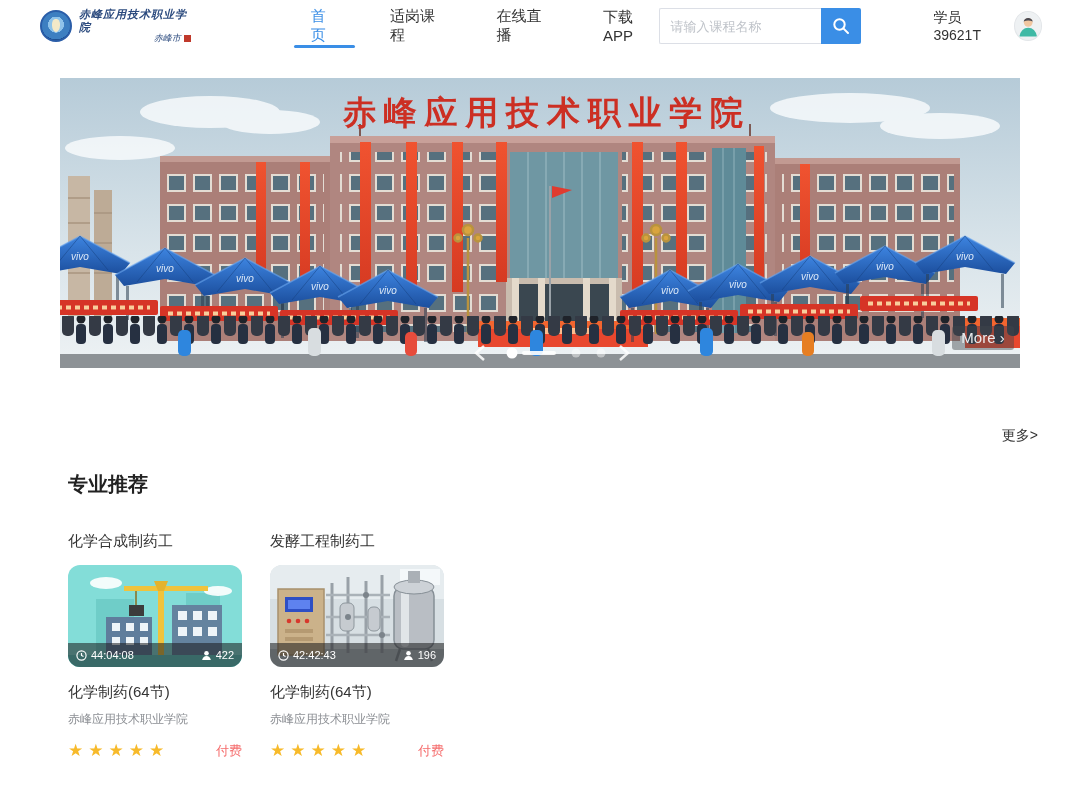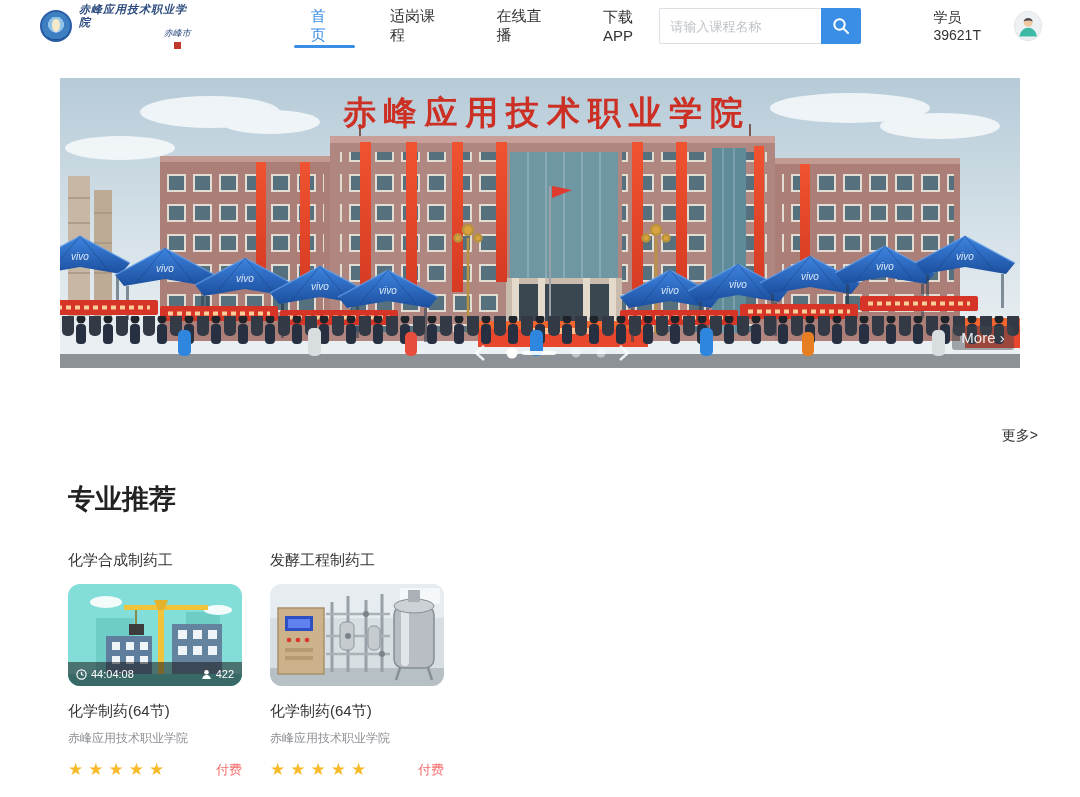--- a/index.html
+++ b/index.html
@@ -19,21 +19,21 @@
     width:32px; height:32px; border-radius:50%;
     background: radial-gradient(circle at 50% 45%, #8fc3ea 0 38%, #3d7fc1 39% 70%, #1d4f8f 71% 100%);
     border:2px solid #2a5da8; position:relative; flex:0 0 auto;
   }
   .logo-emblem::after{
     content:""; position:absolute; left:10px; top:7px; width:8px; height:13px;
     background:#f4e9c8; border-radius:40% 40% 50% 50%;
   }
   .logo-text { display:flex; flex-direction:column; line-height:1.15; }
   .logo-line1 { font-family:"Liberation Serif","DejaVu Serif",serif; font-style:italic; font-weight:bold; font-size:11px; color:#2b4a7e; letter-spacing:1px;}
-  .logo-line2 { font-family:"Liberation Serif","DejaVu Serif",serif; font-style:italic; font-size:9px; color:#2b4a7e; align-self:flex-end; display:flex; align-items:center; gap:3px;flex-direction:column;}
+  .logo-line2 { font-family:"Liberation Serif","DejaVu Serif",serif; font-style:italic; font-size:9px; color:#2b4a7e; align-self:flex-end; display:flex; align-items:center; gap:3px;}
   .logo-seal { width:7px; height:7px; background:#c0392b; display:inline-block; }
   .nav { display:flex; gap:48px; margin-left:118px; height:52px; align-items:flex-start;}
   .nav-item { font-size:15px; color:#333; cursor:pointer; height:52px; display:flex; align-items:center; position:relative; padding:0 2px;}
   .nav-item.active { color:#3a8ee6; }
   .nav-item.active::after{
     content:""; position:absolute; left:-15px; right:-15px; bottom:4px; height:3px;
     background:#3a8ee6; border-radius:2px;
   }
   .search-wrap { display:flex; margin-left:auto; }
   .search-input {
@@ -52,21 +52,21 @@
     width:30px; height:30px; border-radius:50%; background:#edf0f2; overflow:hidden;
     display:flex; align-items:flex-end; justify-content:center; border:1px solid #e3e6e9;
   }
   
   .banner-wrap { padding:0 60px; margin-top:26px; }
   .banner { display:block; width:960px; height:290px; cursor:pointer; }
   
   .more-row { padding:0 42px; margin-top:58px; text-align:right; }
   .more-link { font-size:14px; color:#333; cursor:pointer; }
   .section { padding:0 68px; }
-  .section-title { font-size:27px; font-weight:bold; color:#222; margin-top:36px; }
+  .section-title { font-size:20px; font-weight:bold; color:#222; margin-top:26px; }
   .cards-row { display:flex; gap:28px; margin-top:34px; }
   .card { width:174px; cursor:default; }
   .card-category { font-size:15px; color:#333; margin-bottom:14px; }
   .thumb { width:174px; height:102px; border-radius:12px; overflow:hidden; position:relative; cursor:pointer; }
   .thumb svg { display:block; }
   .thumb-overlay {
     position:absolute; left:0; right:0; bottom:0; height:24px;
     background:rgba(25,25,28,.55); color:#fff; font-size:11px;
     display:flex; align-items:center; justify-content:space-between; padding:0 8px;
   }
@@ -419,20 +419,36 @@
             <circle cx="96" cy="30" r="3" fill="#7c848b"></circle>
             <circle cx="112" cy="70" r="3" fill="#7c848b"></circle>
 
           <rect x="124" y="22" width="40" height="62" rx="9" fill="#b9bec4" stroke="#868f96" stroke-width="1.5"></rect>
           <rect x="131" y="24" width="8" height="58" rx="4" fill="#e6e9ec" opacity=".9"></rect>
           <ellipse cx="144" cy="22" rx="20" ry="7" fill="#cdd2d7" stroke="#868f96"></ellipse>
           <rect x="138" y="6" width="12" height="12" fill="#aab0b6"></rect>
           <line x1="130" y1="84" x2="126" y2="96" stroke="#868f96" stroke-width="2.5"></line>
           <line x1="158" y1="84" x2="162" y2="96" stroke="#868f96" stroke-width="2.5"></line>
         </svg>
+        <div class="thumb-overlay">
+          <span class="ov-left">
+            <svg width="11" height="11" viewBox="0 0 12 12">
+              <circle cx="6" cy="6" r="5" fill="none" stroke="#fff" stroke-width="1.3"></circle>
+              <polyline points="6,3.2 6,6 8.2,7.2" fill="none" stroke="#fff" stroke-width="1.3"></polyline>
+            </svg>
+            <span>42:42:43</span>
+          </span>
+          <span class="ov-right">
+            <svg width="11" height="11" viewBox="0 0 12 12">
+              <circle cx="6" cy="3.6" r="2.5" fill="#fff"></circle>
+              <path d="M1.2 11 q1.2-4.4 4.8-4.4 q3.6 0 4.8 4.4z" fill="#fff"></path>
+            </svg>
+            <span>196</span>
+          </span>
+        </div>
       </div>
       <div class="card-title">化学制药(64节)</div>
       <div class="card-org">赤峰应用技术职业学院</div>
       <div class="card-bottom">
         <span class="stars">★★★★★</span>
         <span class="price">付费</span>
       </div>
     </div>
 
   </div>

